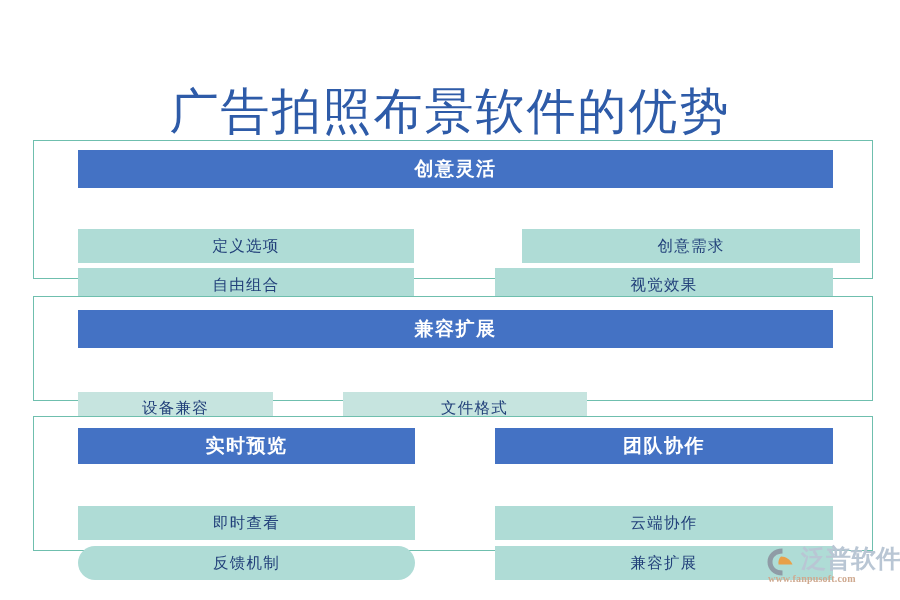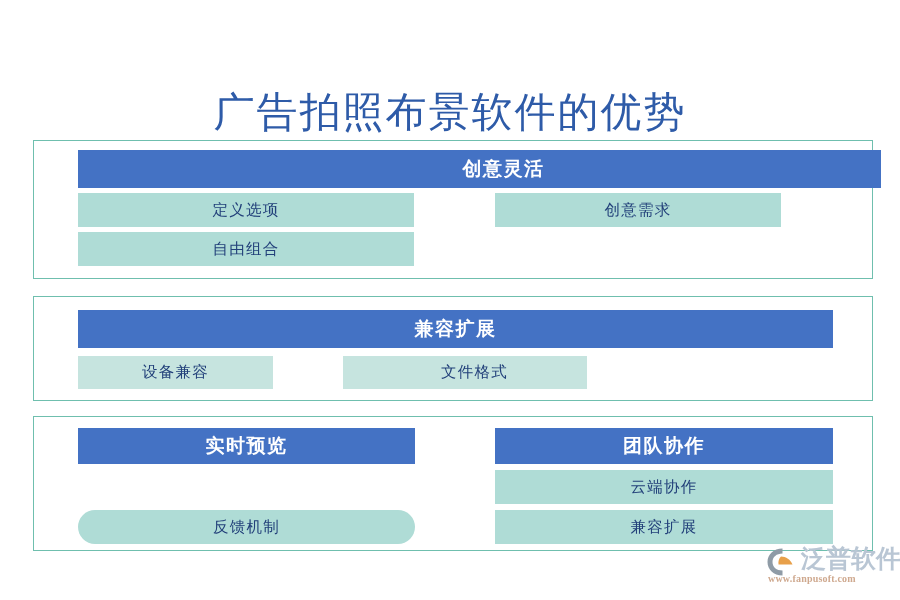--- a/index.html
+++ b/index.html
@@ -22,21 +22,21 @@
     height: 600px;
   }
 
   
   .page-title {
     position: absolute;
     left: 0;
     top: 86px;
     width: 900px;
     text-align: center;
-    font-size: 41px;
+    font-size: 49px;
     line-height: 52px;
     letter-spacing: 2px;
     color: #2e5ba8;
     font-family: "Liberation Serif", "DejaVu Serif", serif;
     font-weight: normal;
     white-space: nowrap;
   }
 
   
   .section {
@@ -68,28 +68,29 @@
   .item {
     position: absolute;
     color: #22407a;
     font-size: 15.5px;
     letter-spacing: 1.2px;
     display: flex;
     align-items: center;
     justify-content: center;
     text-align: center;
     font-family: "Liberation Serif", "DejaVu Serif", serif;
+    margin-top: 36px;
   }
   .item.tone-a { background: #afdcd6; }
   .item.tone-b { background: #c6e4df; }
 
   
-  #s1-header  { left: 78px;  top: 150px; width: 755px; height: 38px; padding-left: 48px; }
+  #s1-header  { left: 78px;  top: 150px; width: 755px; height: 38px; }
   #s1-i0 { left: 78px;  top: 193px; width: 336px; height: 34px; }
-  #s1-i1 { left: 495px; top: 193px; width: 286px; height: 34px; }
+  #s1-i1 { left: 522px; top: 193px; width: 338px; height: 34px; }
   #s1-i2 { left: 78px;  top: 232px; width: 336px; height: 34px; }
   #s1-i3 { left: 495px; top: 232px; width: 338px; height: 34px; }
 
   
   #s2-header  { left: 78px;  top: 310px; width: 755px; height: 38px; }
   #s2-i0 { left: 78px;  top: 356px; width: 195px; height: 33px; }
   #s2-i1 { left: 343px; top: 356px; width: 225px; height: 33px; padding-left: 19px; }
   #s2-i2 { left: 610px; top: 356px; width: 223px; height: 33px; }
 
   
@@ -148,31 +149,33 @@
 
   <div class="page-title">广告拍照布景软件的优势</div>
 
   <div class="section" id="section-1"></div>
 
   <div class="hdr" id="s1-header">创意灵活</div>
 
   <div class="item tone-a" id="s1-i0">定义选项</div>
   <div class="item tone-a" id="s1-i1">创意需求</div>
   <div class="item tone-a" id="s1-i2">自由组合</div>
+  <div class="item tone-a" id="s1-i3">视觉效果</div>
 
   <div class="section" id="section-2"></div>
 
   <div class="hdr" id="s2-header">兼容扩展</div>
 
   <div class="item tone-b" id="s2-i0">设备兼容</div>
   <div class="item tone-b" id="s2-i1">文件格式</div>
 
   <div class="section" id="section-3"></div>
 
   <div class="hdr" id="s3a-header">实时预览</div>
+  <div class="item tone-a" id="s3a-i0">即时查看</div>
   <div class="item tone-a" id="s3a-i1">反馈机制</div>
 
   <div class="hdr" id="s3b-header">团队协作</div>
   <div class="item tone-a" id="s3b-i0">云端协作</div>
   <div class="item tone-a" id="s3b-i1">兼容扩展</div>
 
   <div class="logo">
     <svg class="logo-mark" viewBox="0 0 34 30">
       <path d="M16.5 1.5 C7.5 1.5 1.5 7.5 1.5 15 C1.5 22.5 7.5 28.5 16.5 28.5 L16.5 23.5 C10.5 23.5 6.5 20 6.5 15 C6.5 10 10.5 6.5 16.5 6.5 Z" fill="#8f9ba6"></path>
       <path d="M15 9.5 C20 9.5 24.5 12.5 26.5 17.5 L12.5 17.5 C12 14.5 13 11 15 9.5 Z" fill="#e8a04a"></path>

